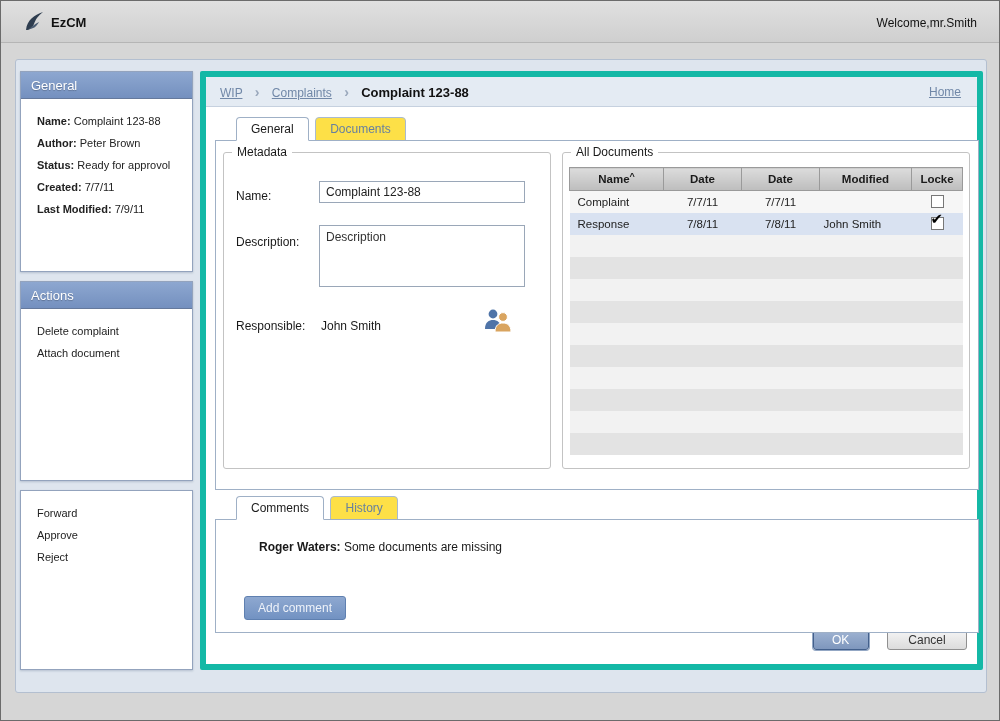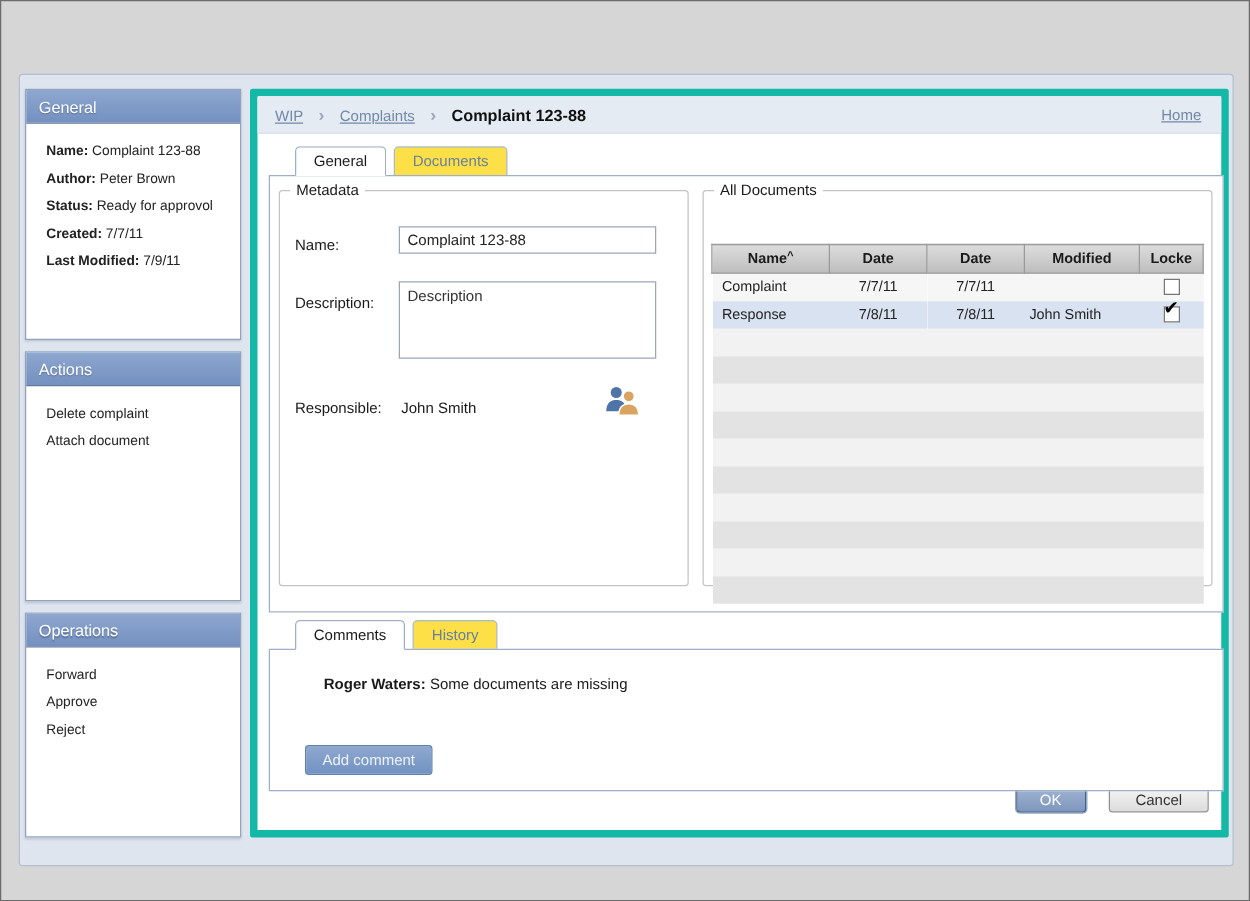--- a/index.html
+++ b/index.html
@@ -119,21 +119,21 @@
     position: absolute; left: 95px; top: 66px; width: 206px; height: 62px;
     border: 1px solid #9aa7b8; font-size: 12px; padding: 4px 6px; resize: none;
     font-family: "Liberation Sans", "DejaVu Sans", sans-serif; color: #333;
   }
   .resp-val { position: absolute; left: 97px; top: 160px; font-size: 12px; color: #1a1a1a; }
   .people-btn { position: absolute; left: 258px; top: 148px; width: 32px; height: 26px; cursor: pointer; background: none; border: none; }
 
   
   .doc-table {
     position: absolute; left: 6px; top: 8px; width: 394px;
-    border-collapse: collapse; table-layout: fixed; font-size: 11.5px; margin-top: 28px;
+    border-collapse: collapse; table-layout: fixed; font-size: 11.5px;
   }
   .doc-table th {
     height: 23px; font-weight: bold; color: #1a1a1a; text-align: center;
     background: linear-gradient(#dcdcdc, #bdbdbd);
     border: 1px solid #9a9a9a; border-left: none;
   }
   .doc-table th:first-child { border-left: 1px solid #9a9a9a; }
   .sort-caret { font-size: 9px; vertical-align: top; position: relative; top: -2px; }
   .doc-table td { height: 22px; color: #222; overflow: hidden; white-space: nowrap; }
   .c-name  { width: 94px; text-align: left; padding-left: 8px; }
@@ -182,20 +182,29 @@
     background: linear-gradient(#f5f5f5, #dcdcdc);
     border: 1px solid #909090; border-radius: 3px;
     font-family: "Liberation Sans", "DejaVu Sans", sans-serif;
   }
 </style>
 </head>
 <body>
 
 <div class="app">
 
+  <div class="topbar">
+    <svg class="logo" viewBox="0 0 26 26">
+      <path d="M5 21 C6 11, 13 6, 22 3 C16 8, 15 10, 13 15 C11 19, 9 21, 5 21 Z" fill="#2e3d4f"></path>
+      <path d="M7 21 C10 17, 12 16, 17 14 C14 18, 12 20, 7 21 Z" fill="#55children66" opacity="0.0"></path>
+      <path d="M8 20 C11 17, 14 15, 18 13 C15 18, 12 20, 8 20 Z" fill="#4a5c72"></path>
+    </svg>
+    <span class="app-title">EzCM</span>
+    <span class="welcome">Welcome,mr.Smith</span>
+  </div>
 
   <div class="frame">
 
     <div class="panel p-general">
       <div class="panel-hd">General</div>
       <div class="panel-bd">
         <div class="info-row">
           <span class="lbl">Name:</span>
           <span class="val">Complaint 123-88</span>
         </div>
@@ -220,21 +229,20 @@
 
     <div class="panel p-actions">
       <div class="panel-hd">Actions</div>
       <div class="panel-bd">
         <div class="action-item">Delete complaint</div>
         <div class="action-item">Attach document</div>
       </div>
     </div>
 
     <div class="panel p-operations">
-      <div class="panel-hd">Operations</div>
       <div class="panel-bd">
         <div class="action-item">Forward</div>
         <div class="action-item">Approve</div>
         <div class="action-item">Reject</div>
       </div>
     </div>
 
     <div class="main">
 
       <div class="crumb-bar">

